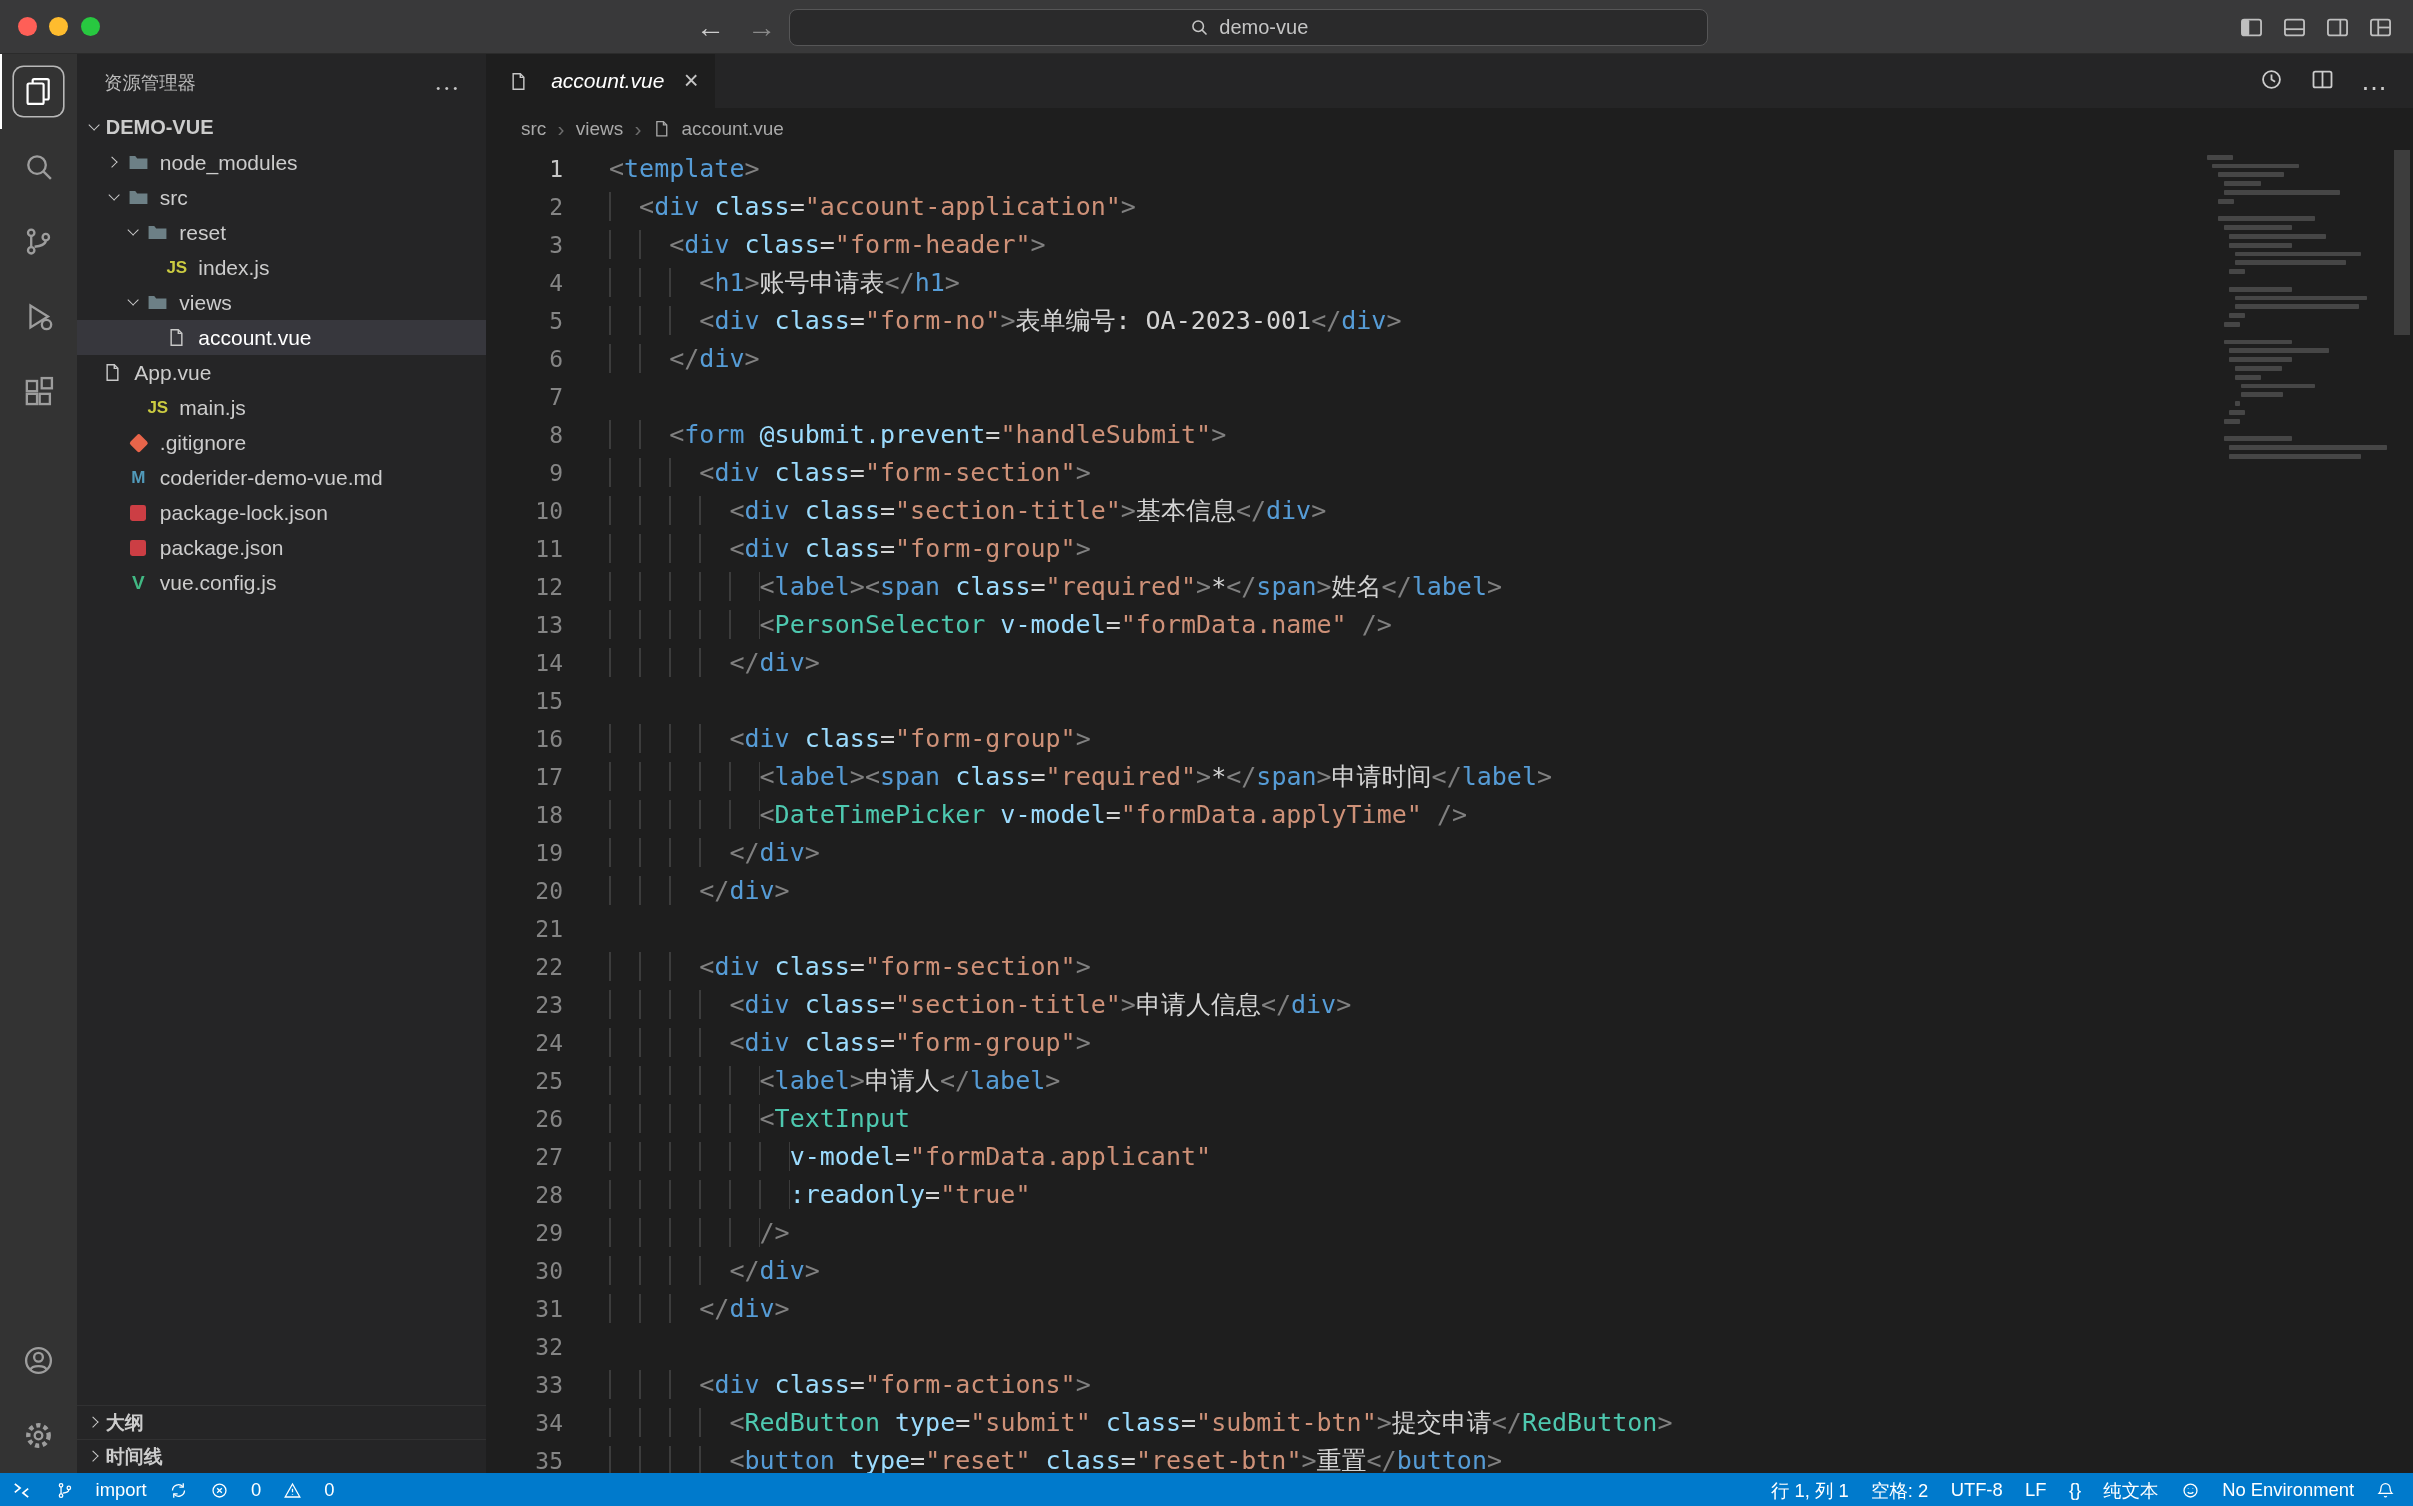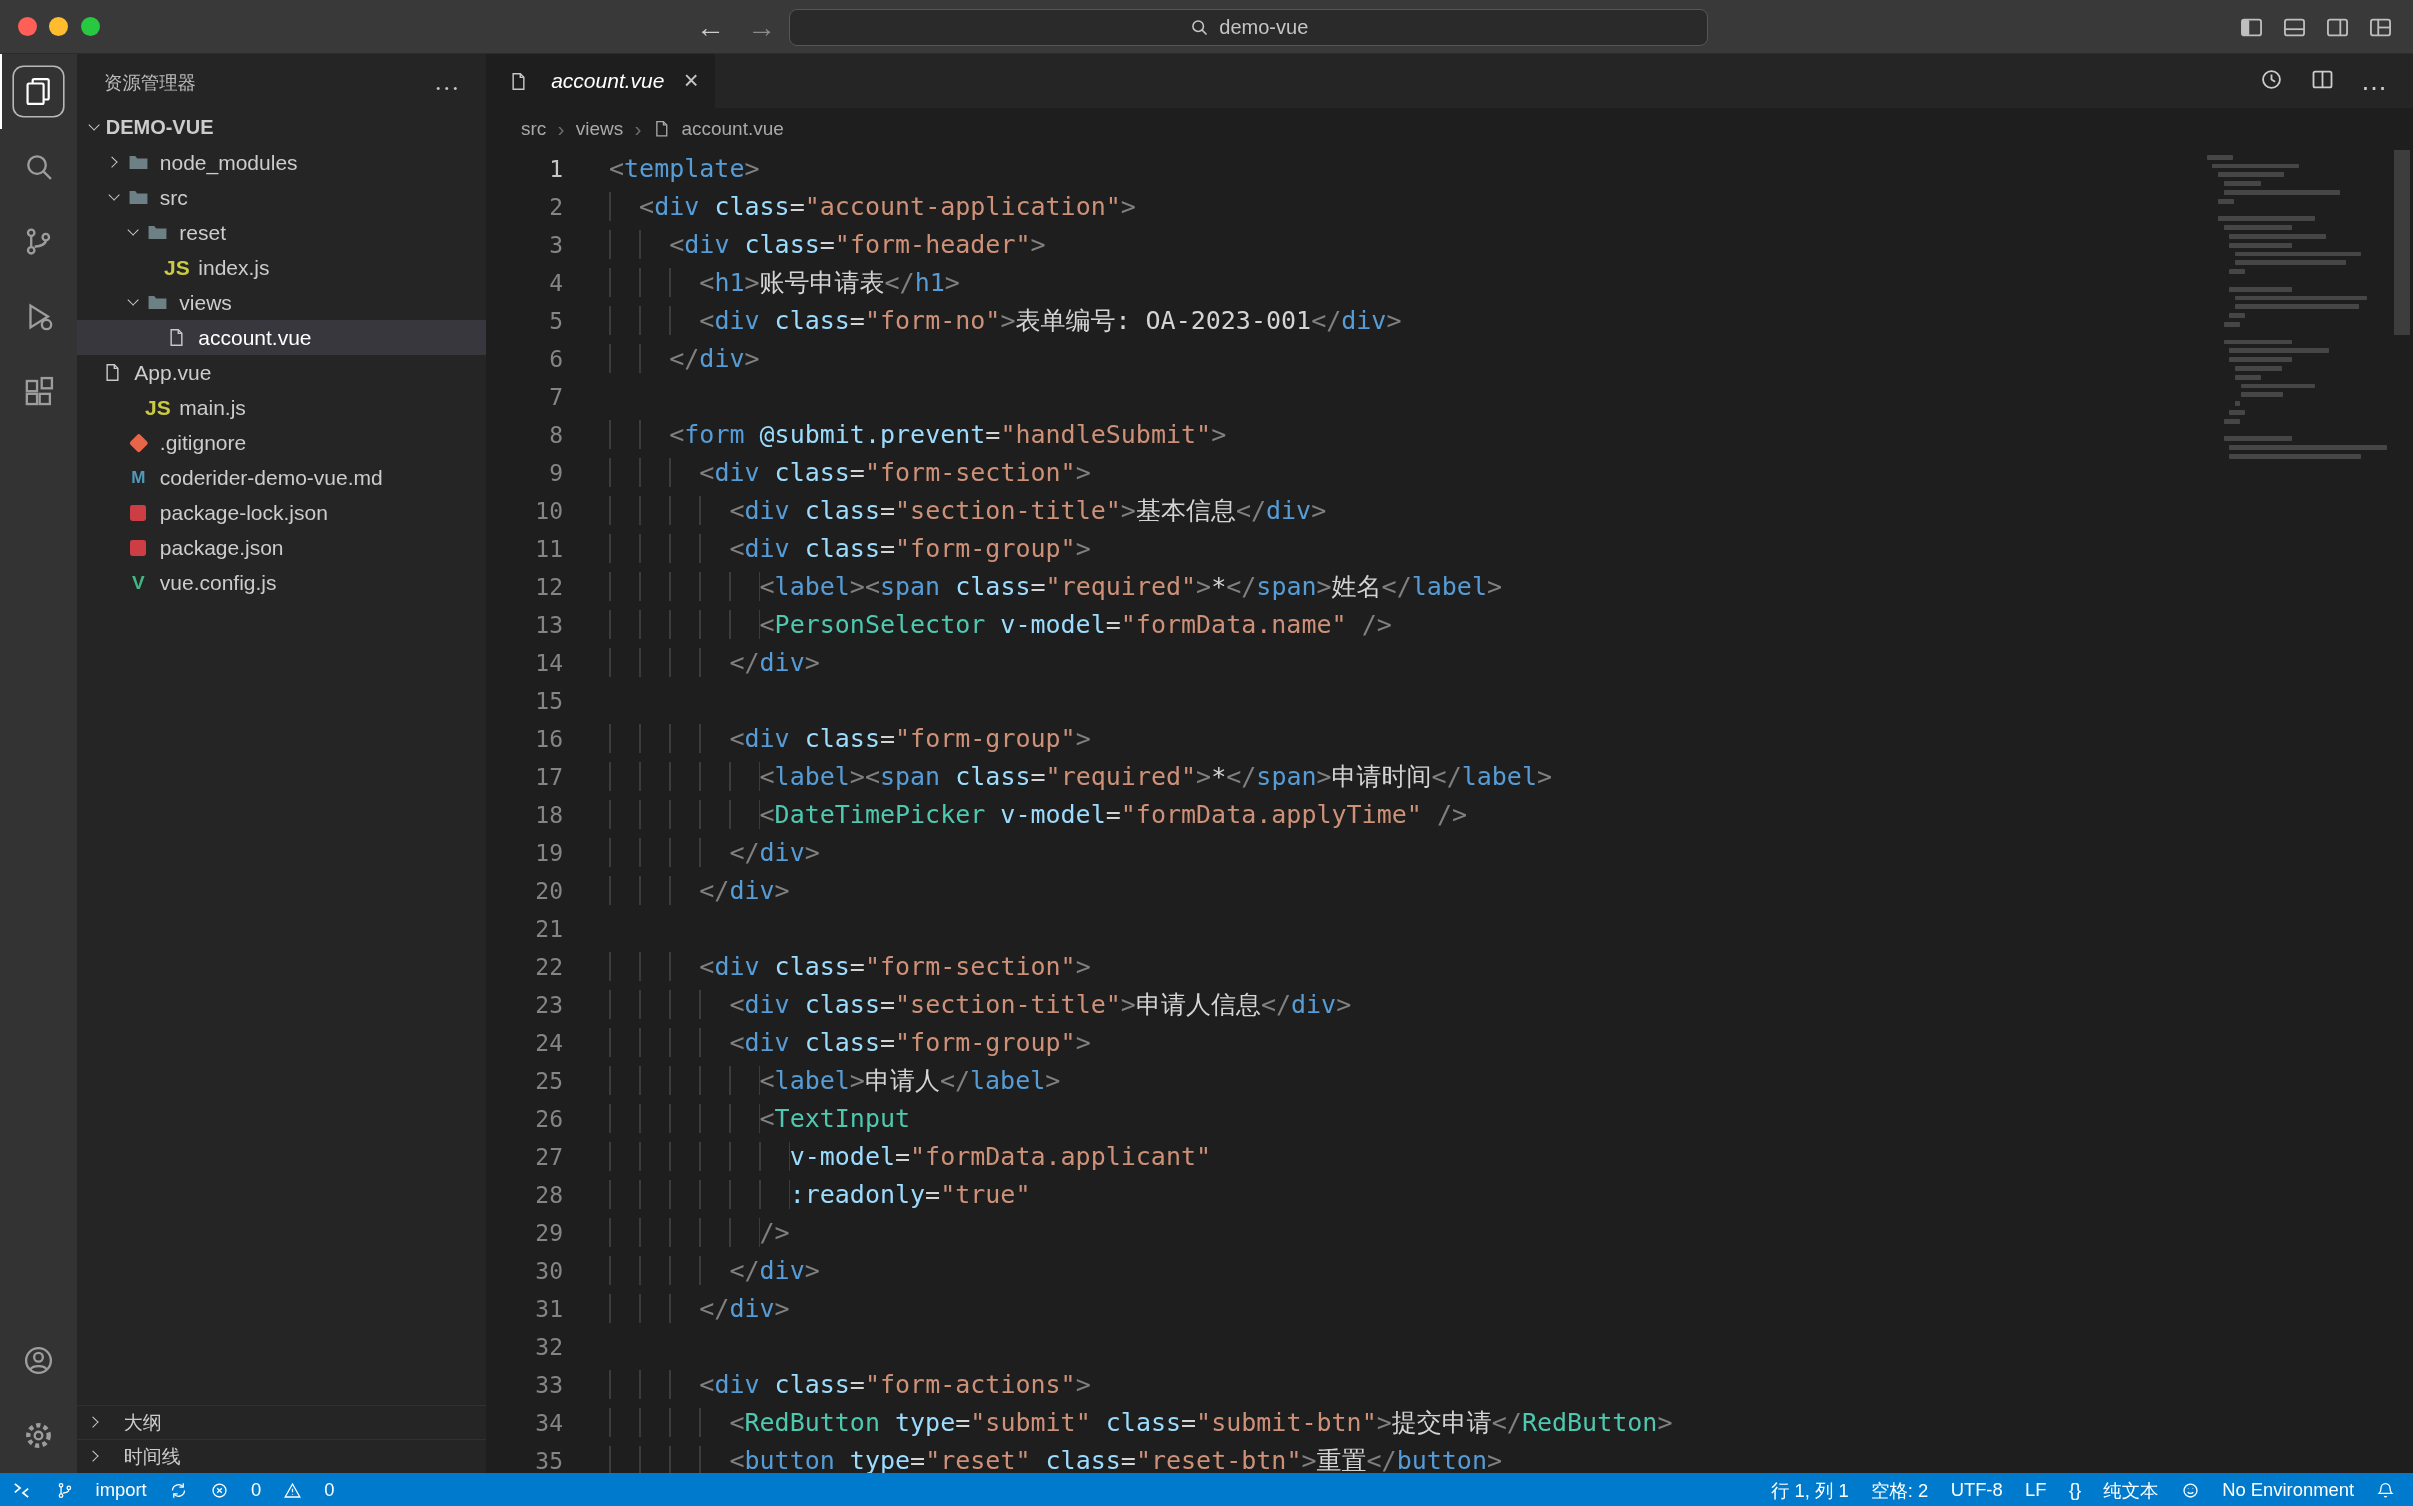--- a/index.html
+++ b/index.html
@@ -48,28 +48,28 @@
   .twistie.down::before { content:""; width:7.2px; height:7.2px; border-right:1.6px solid #cccccc;
                           border-bottom:1.6px solid #cccccc; transform:rotate(45deg); margin-top:-4px; }
   .twistie.right::before { content:""; width:7.2px; height:7.2px; border-right:1.6px solid #cccccc;
                            border-bottom:1.6px solid #cccccc; transform:rotate(-45deg); margin-left:-3.2px; }
   .tree { flex:1 1 auto; overflow:hidden; }
   .tree-row { height:35px; display:flex; align-items:center; font-size:21px; color:#cccccc; }
   .tree-row.selected { background:#37373d; color:#ffffff; }
   .tree-label { white-space:nowrap; }
   .fi { width:27px; flex:0 0 27px; height:25.5px; display:inline-flex; align-items:center; justify-content:center;
         margin-right:8px; }
-  .fi-js { color:#cbcb41; font-weight:700; font-size:21px; }
+  .fi-js { color:#cbcb41; font-weight:700; font-size:17px; }
   .fi-vue { color:#41b883; font-weight:700; font-size:19px; }
   .fi-md { color:#519aba; font-weight:700; font-size:17px; }
   .fi-npm .sq { display:block; width:16px; height:16px; background:#cc3e44; border-radius:2.4px; }
   .fi-git .sq { display:block; width:13.6px; height:13.6px; background:#e8654a; border-radius:2.4px; transform:rotate(45deg); }
   .sb-panels { flex:0 0 auto; }
-  .panel-row { height:34px; display:flex; align-items:center; padding-left:6.4px; font-weight:400;
-               font-size:19px; color:#cccccc; border-top:0.8px solid #313132;gap:18px; }
+  .panel-row { height:34px; display:flex; align-items:center; padding-left:6.4px; font-weight:700;
+               font-size:19px; color:#cccccc; border-top:0.8px solid #313132; }
 
   
   .editor { flex:1; min-width:0; display:flex; flex-direction:column; background:#1e1e1e; }
   .tabbar { flex:0 0 54px; background:#252526; display:flex; align-items:stretch; }
   .tab { background:#1e1e1e; display:flex; align-items:center; padding:0 16px 0 19px; gap:11.2px;
          color:#ffffff; font-size:21px; }
   .tab-label { font-style:italic; }
   .tab-close { color:#c5c5c5; font-size:25.5px; line-height:1; margin-left:8px; }
   .ed-actions { margin-left:auto; display:flex; align-items:center; gap:24px; padding-right:24px; color:#cccccc; }
   .ed-more { font-size:27px; letter-spacing:1.6px; }

